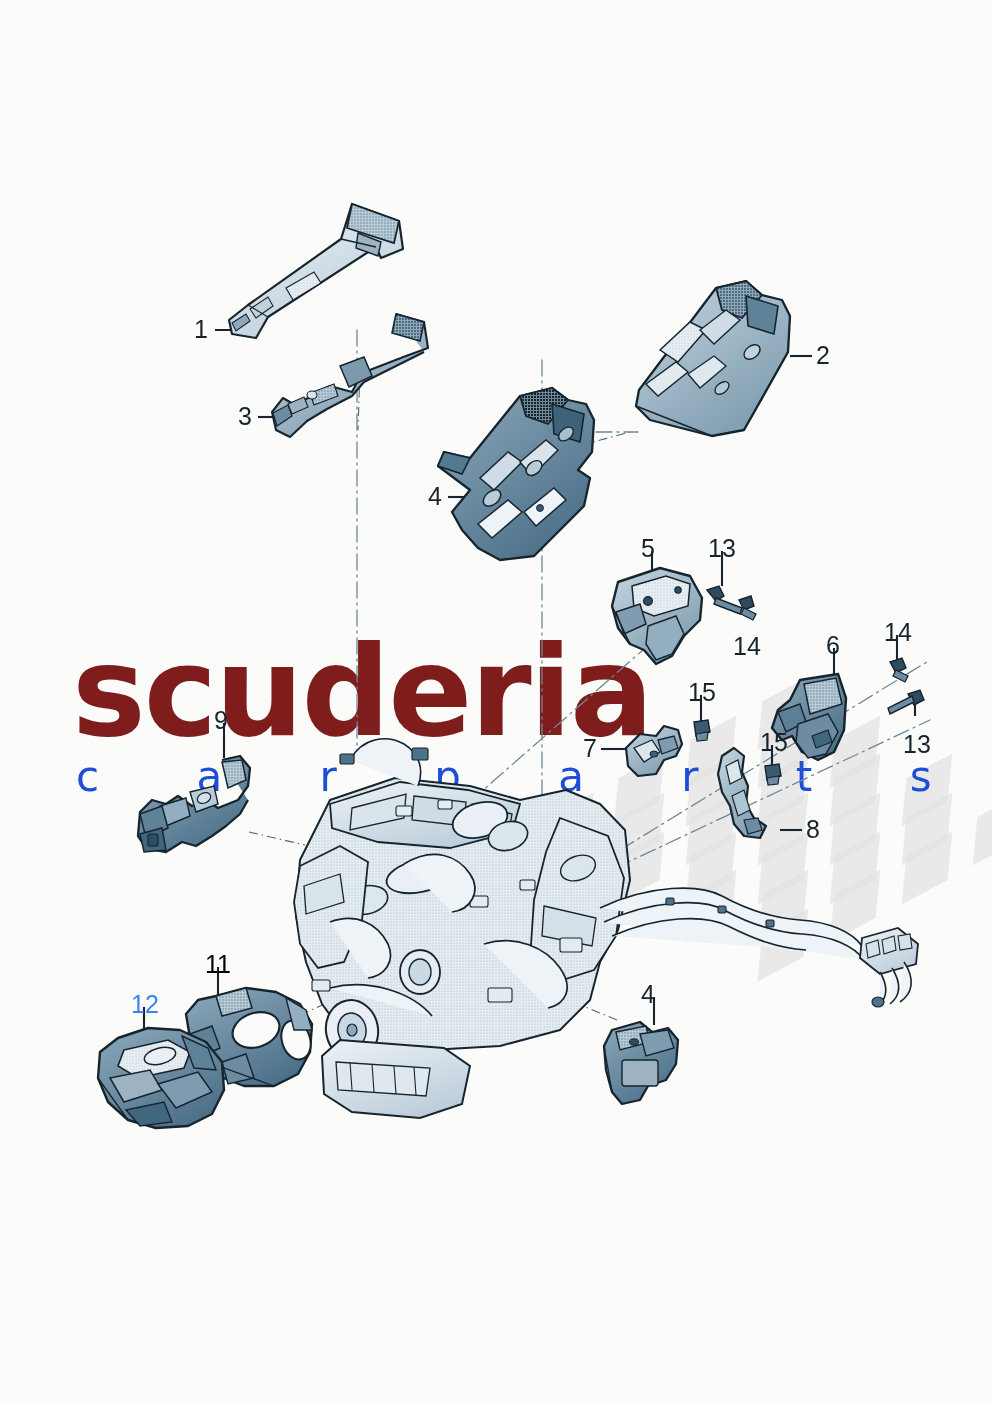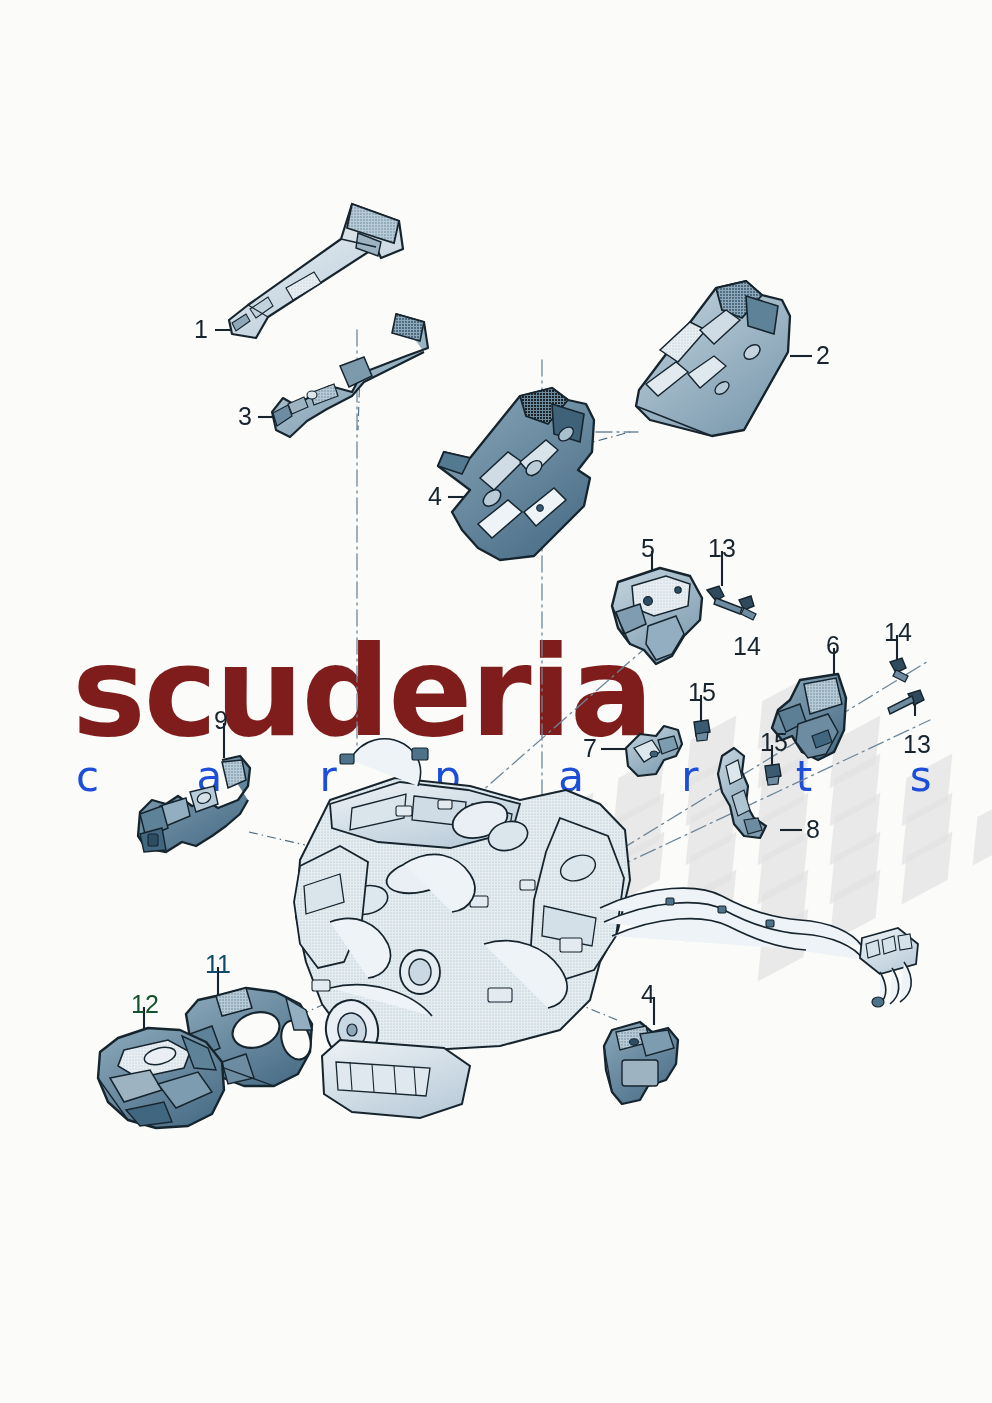--- a/index.html
+++ b/index.html
@@ -407,18 +407,18 @@
       <div class="callout" style="left: 708px; top: 536px; color: rgb(23, 36, 46);">13</div>
       <div class="callout" style="left: 733px; top: 634px; color: rgb(23, 36, 46);">14</div>
       <div class="callout" style="left: 884px; top: 620px; color: rgb(23, 36, 46);">14</div>
       <div class="callout" style="left: 826px; top: 633px; color: rgb(23, 36, 46);">6</div>
       <div class="callout" style="left: 903px; top: 732px; color: rgb(23, 36, 46);">13</div>
       <div class="callout" style="left: 688px; top: 680px; color: rgb(23, 36, 46);">15</div>
       <div class="callout" style="left: 760px; top: 730px; color: rgb(23, 36, 46);">15</div>
       <div class="callout" style="left: 583px; top: 736px; color: rgb(23, 36, 46);">7</div>
       <div class="callout" style="left: 806px; top: 817px; color: rgb(23, 36, 46);">8</div>
       <div class="callout" style="left: 214px; top: 708px; color: rgb(23, 36, 46);">9</div>
-      <div class="callout" style="left: 205px; top: 952px; color: #0c4a6e;">11</div>
-      <div class="callout" style="left: 131px; top: 992px; color: #14532d;">12</div>
+      <div class="callout" style="left: 205px; top: 952px; color: #000000;">11</div>
+      <div class="callout" style="left: 131px; top: 992px; color: #3b82f6;">12</div>
       <div class="callout" style="left: 641px; top: 982px; color: rgb(23, 36, 46);">4</div>
     </div>
 
 </div>
 
 </body></html>

